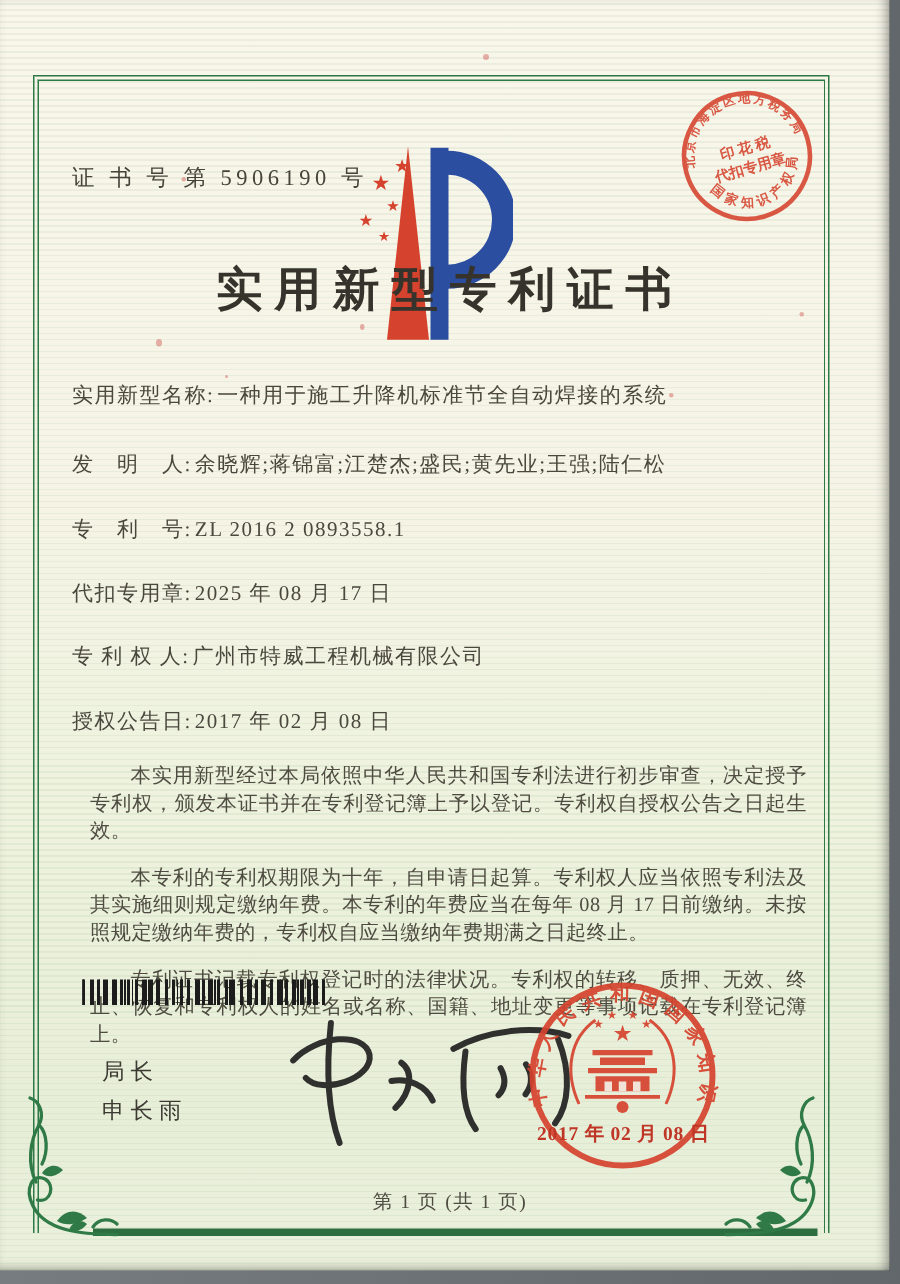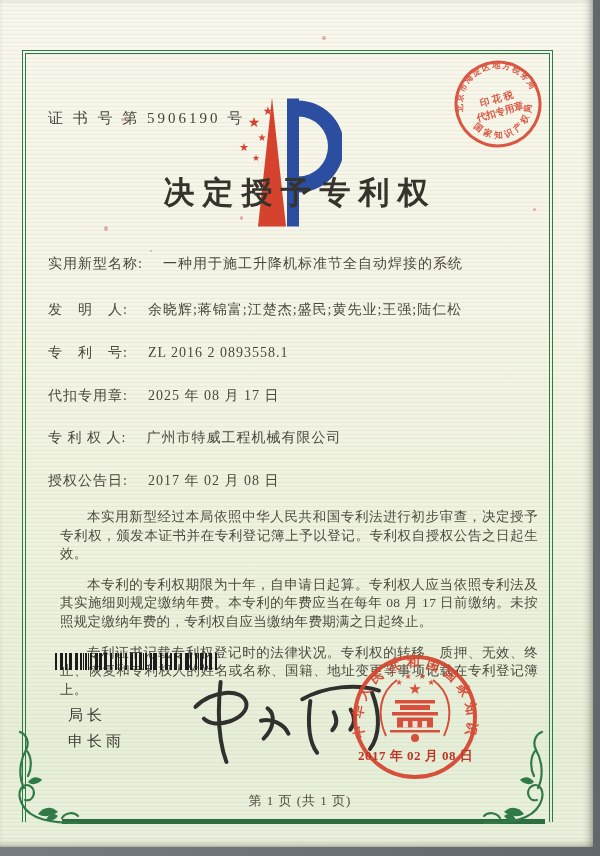--- a/index.html
+++ b/index.html
@@ -26,21 +26,21 @@
   .flourish.left{left:12px;top:726px;}
   .flourish.right{left:478px;top:726px;transform:scaleX(-1);}
   
   .cert-no{position:absolute;left:48px;top:88px;font-size:15px;letter-spacing:3px;color:#45433a;margin-top:21px;}
   .logo{position:absolute;left:232px;top:94px;width:110px;height:136px;}
   .title{
     position:absolute;left:75px;top:172px;width:450px;text-align:center;
     font-size:31px;font-weight:bold;letter-spacing:8px;color:#35332b;
   }
   .field-row{position:absolute;left:48px;width:502px;font-size:14px;color:#4a483d;letter-spacing:1px;white-space:nowrap;}
-  .field-row .lbl{margin-right:20px;}
+  .field-row .lbl{margin-right:2px;}
   .row0{top:255px}.row1{top:301px}.row2{top:344px}.row3{top:387px}.row4{top:429px}.row5{top:472px}
   .body-text{position:absolute;left:48px;top:496px;width:502px;color:#4e4c40;}
   .body-text p{margin:12px;font-size:13.5px;line-height:18.6px;text-indent:2em;text-align:justify;letter-spacing:0.3px;}
   .barcode{
     position:absolute;left:55px;top:653px;width:165px;height:17px;
     background:
       repeating-linear-gradient(90deg,#1c1c1c 0 2px,transparent 2px 5px),
       repeating-linear-gradient(90deg,#1c1c1c 0 1px,transparent 1px 7px),
       repeating-linear-gradient(90deg,#1c1c1c 0 1px,transparent 1px 11px);
   }
@@ -104,21 +104,21 @@
     <path d="M 66 6 A 46 46 0 0 1 66 98 L 66 82 A 30 30 0 0 0 66 22 Z" fill="#2b4ea0"></path>
     <g fill="#d5432e" font-family="'DejaVu Sans',sans-serif" text-anchor="middle">
       <text x="36" y="20" font-size="12">★</text>
       <text x="22" y="32" font-size="14">★</text>
       <text x="30" y="46" font-size="10">★</text>
       <text x="12" y="56" font-size="11">★</text>
       <text x="24" y="66" font-size="9">★</text>
     </g>
   </svg>
 
-  <div class="title">决定授予专利权</div>
+  <div class="title">实用新型专利证书</div>
 
   <div class="field-row row0">
     <span class="lbl">实用新型名称:</span><span>一种用于施工升降机标准节全自动焊接的系统</span>
   </div>
   <div class="field-row row1">
     <span class="lbl">发　明　人:</span><span>余晓辉;蒋锦富;江楚杰;盛民;黄先业;王强;陆仁松</span>
   </div>
   <div class="field-row row2">
     <span class="lbl">专　利　号:</span><span>ZL 2016 2 0893558.1</span>
   </div>

